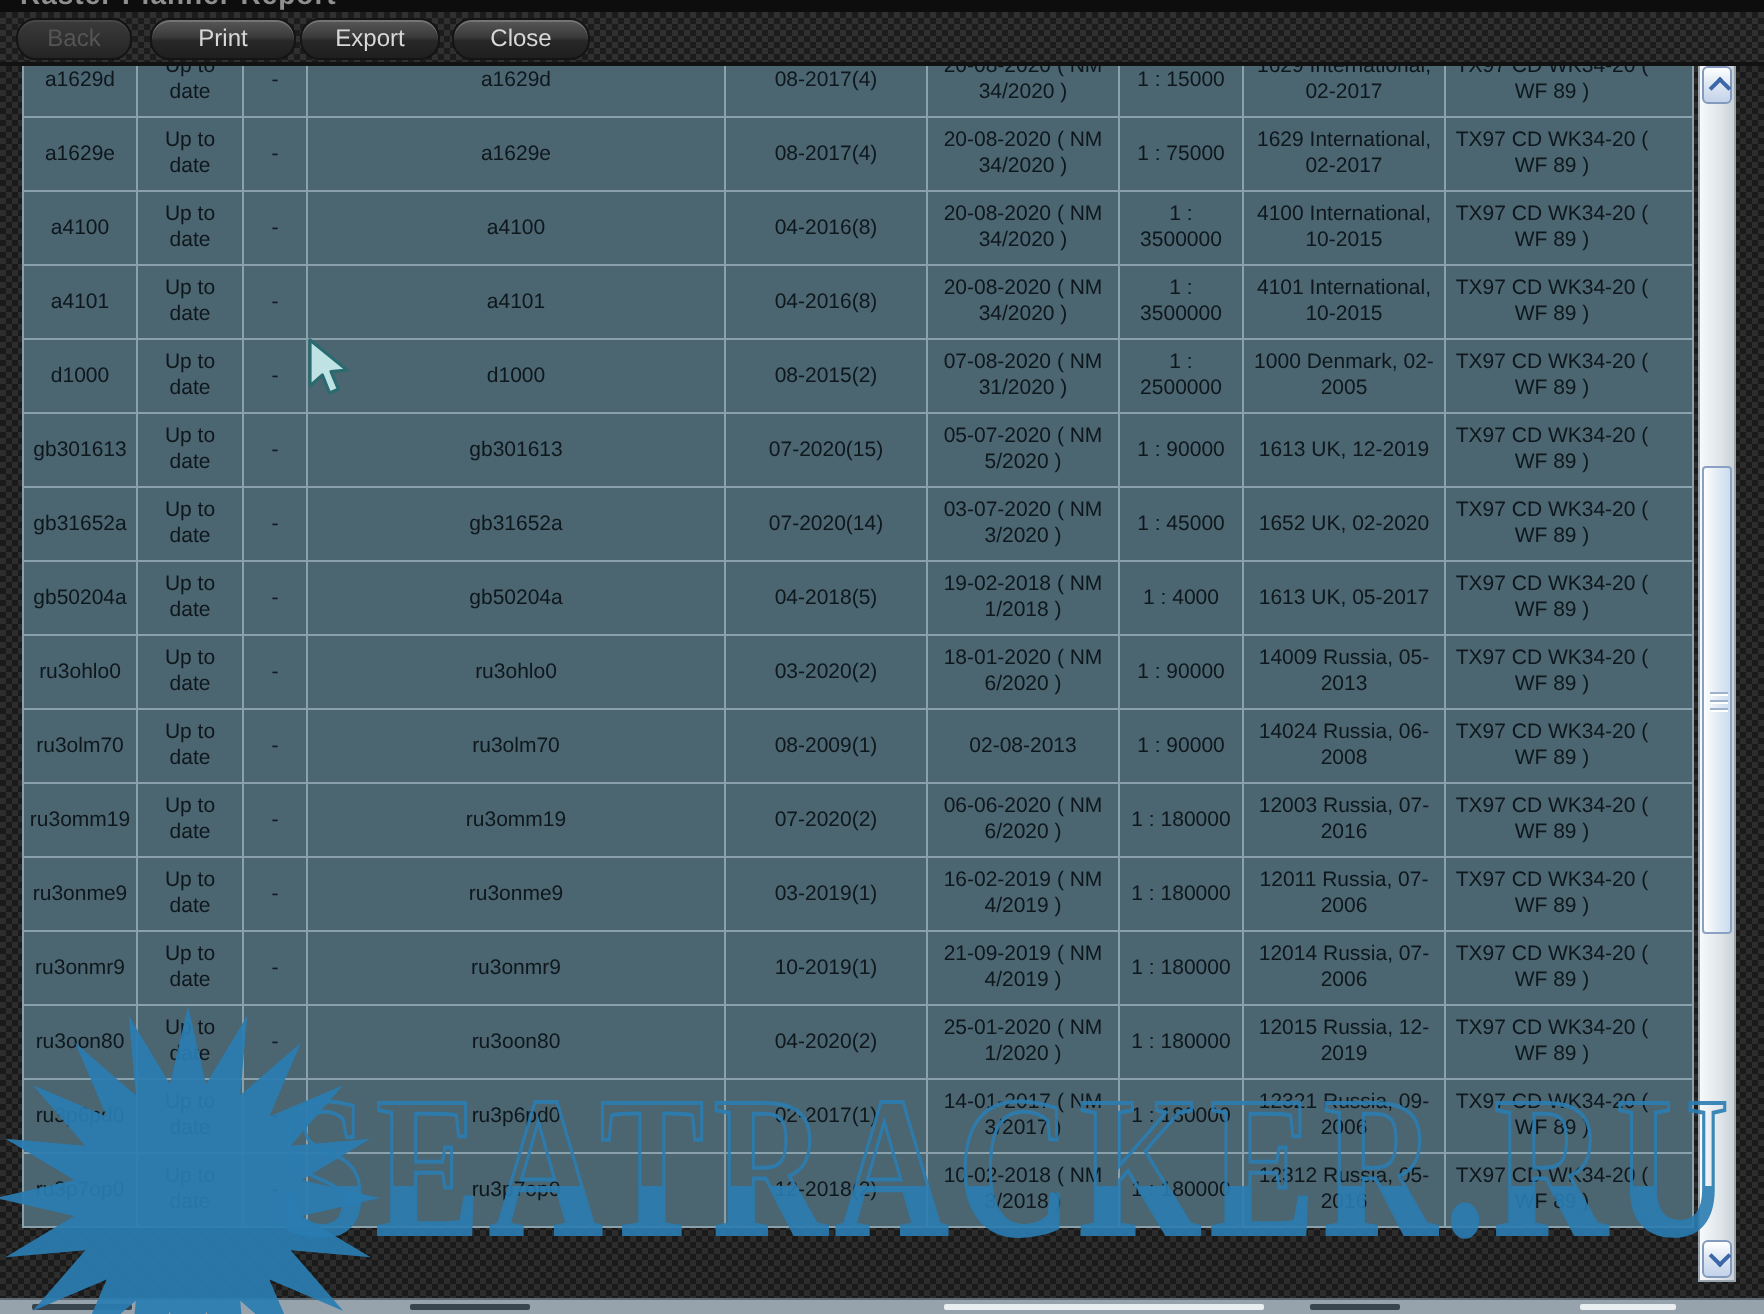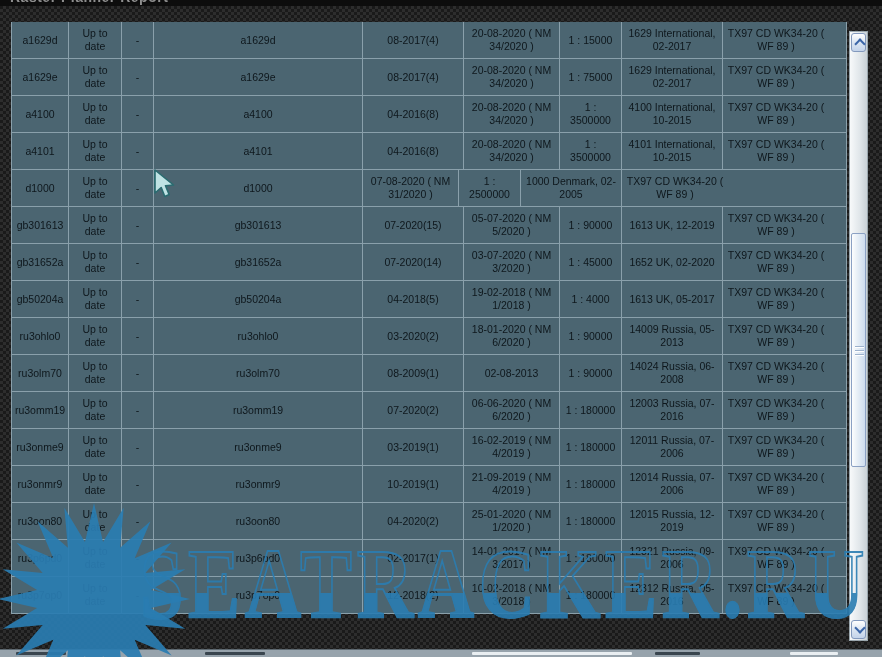--- a/index.html
+++ b/index.html
@@ -82,20 +82,26 @@
 </style>
 </head>
 <body>
 
 <div id="screen">
 
   <div class="title-bar">
     <span>Raster Planner Report</span>
   </div>
 
+  <div class="toolbar">
+    <div class="btn btn-back disabled">Back</div>
+    <div class="btn btn-print">Print</div>
+    <div class="btn btn-export">Export</div>
+    <div class="btn btn-close">Close</div>
+  </div>
 
   <div class="table-wrap">
       <div class="trow">
       <div class="cell c1">a1629d</div>
       <div class="cell c2">Up to date</div>
       <div class="cell c3">-</div>
       <div class="cell c4">a1629d</div>
       <div class="cell c5">08-2017(4)</div>
       <div class="cell c6">20-08-2020 ( NM 34/2020 )</div>
       <div class="cell c7">1 : 15000</div>
@@ -133,20 +139,21 @@
       <div class="cell c6">20-08-2020 ( NM 34/2020 )</div>
       <div class="cell c7">1 : 3500000</div>
       <div class="cell c8">4101 International, 10-2015</div>
       <div class="cell c9">TX97 CD WK34-20 ( WF 89 )</div>
     </div>
       <div class="trow">
       <div class="cell c1">d1000</div>
       <div class="cell c2">Up to date</div>
       <div class="cell c3">-</div>
       <div class="cell c4">d1000</div>
+      <div class="cell c5">08-2015(2)</div>
       <div class="cell c6">07-08-2020 ( NM 31/2020 )</div>
       <div class="cell c7">1 : 2500000</div>
       <div class="cell c8">1000 Denmark, 02-2005</div>
       <div class="cell c9">TX97 CD WK34-20 ( WF 89 )</div>
     </div>
       <div class="trow">
       <div class="cell c1">gb301613</div>
       <div class="cell c2">Up to date</div>
       <div class="cell c3">-</div>
       <div class="cell c4">gb301613</div>

